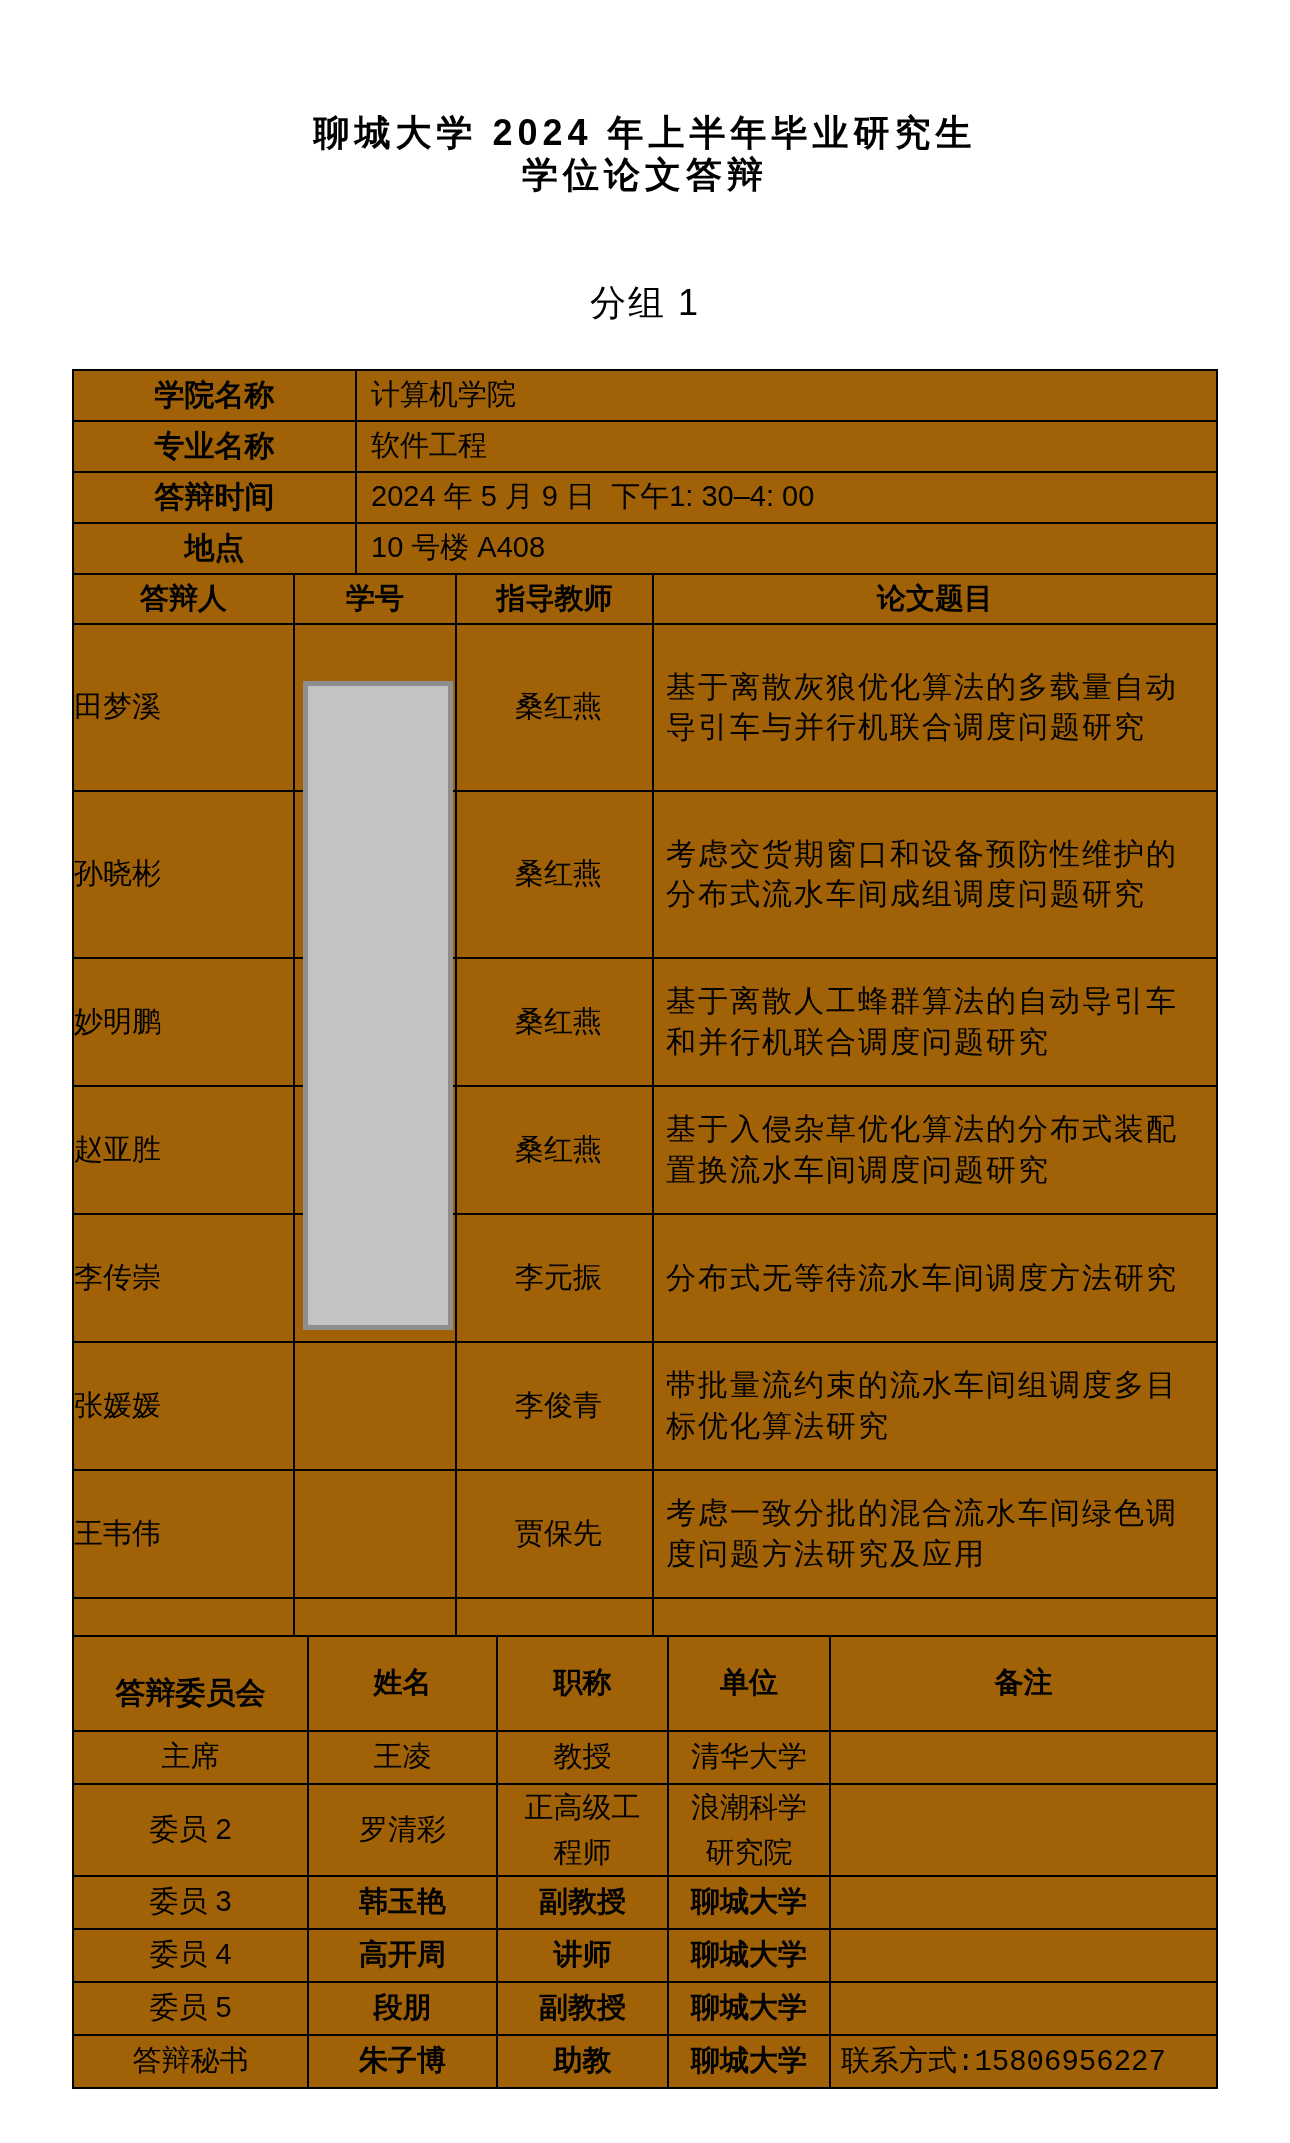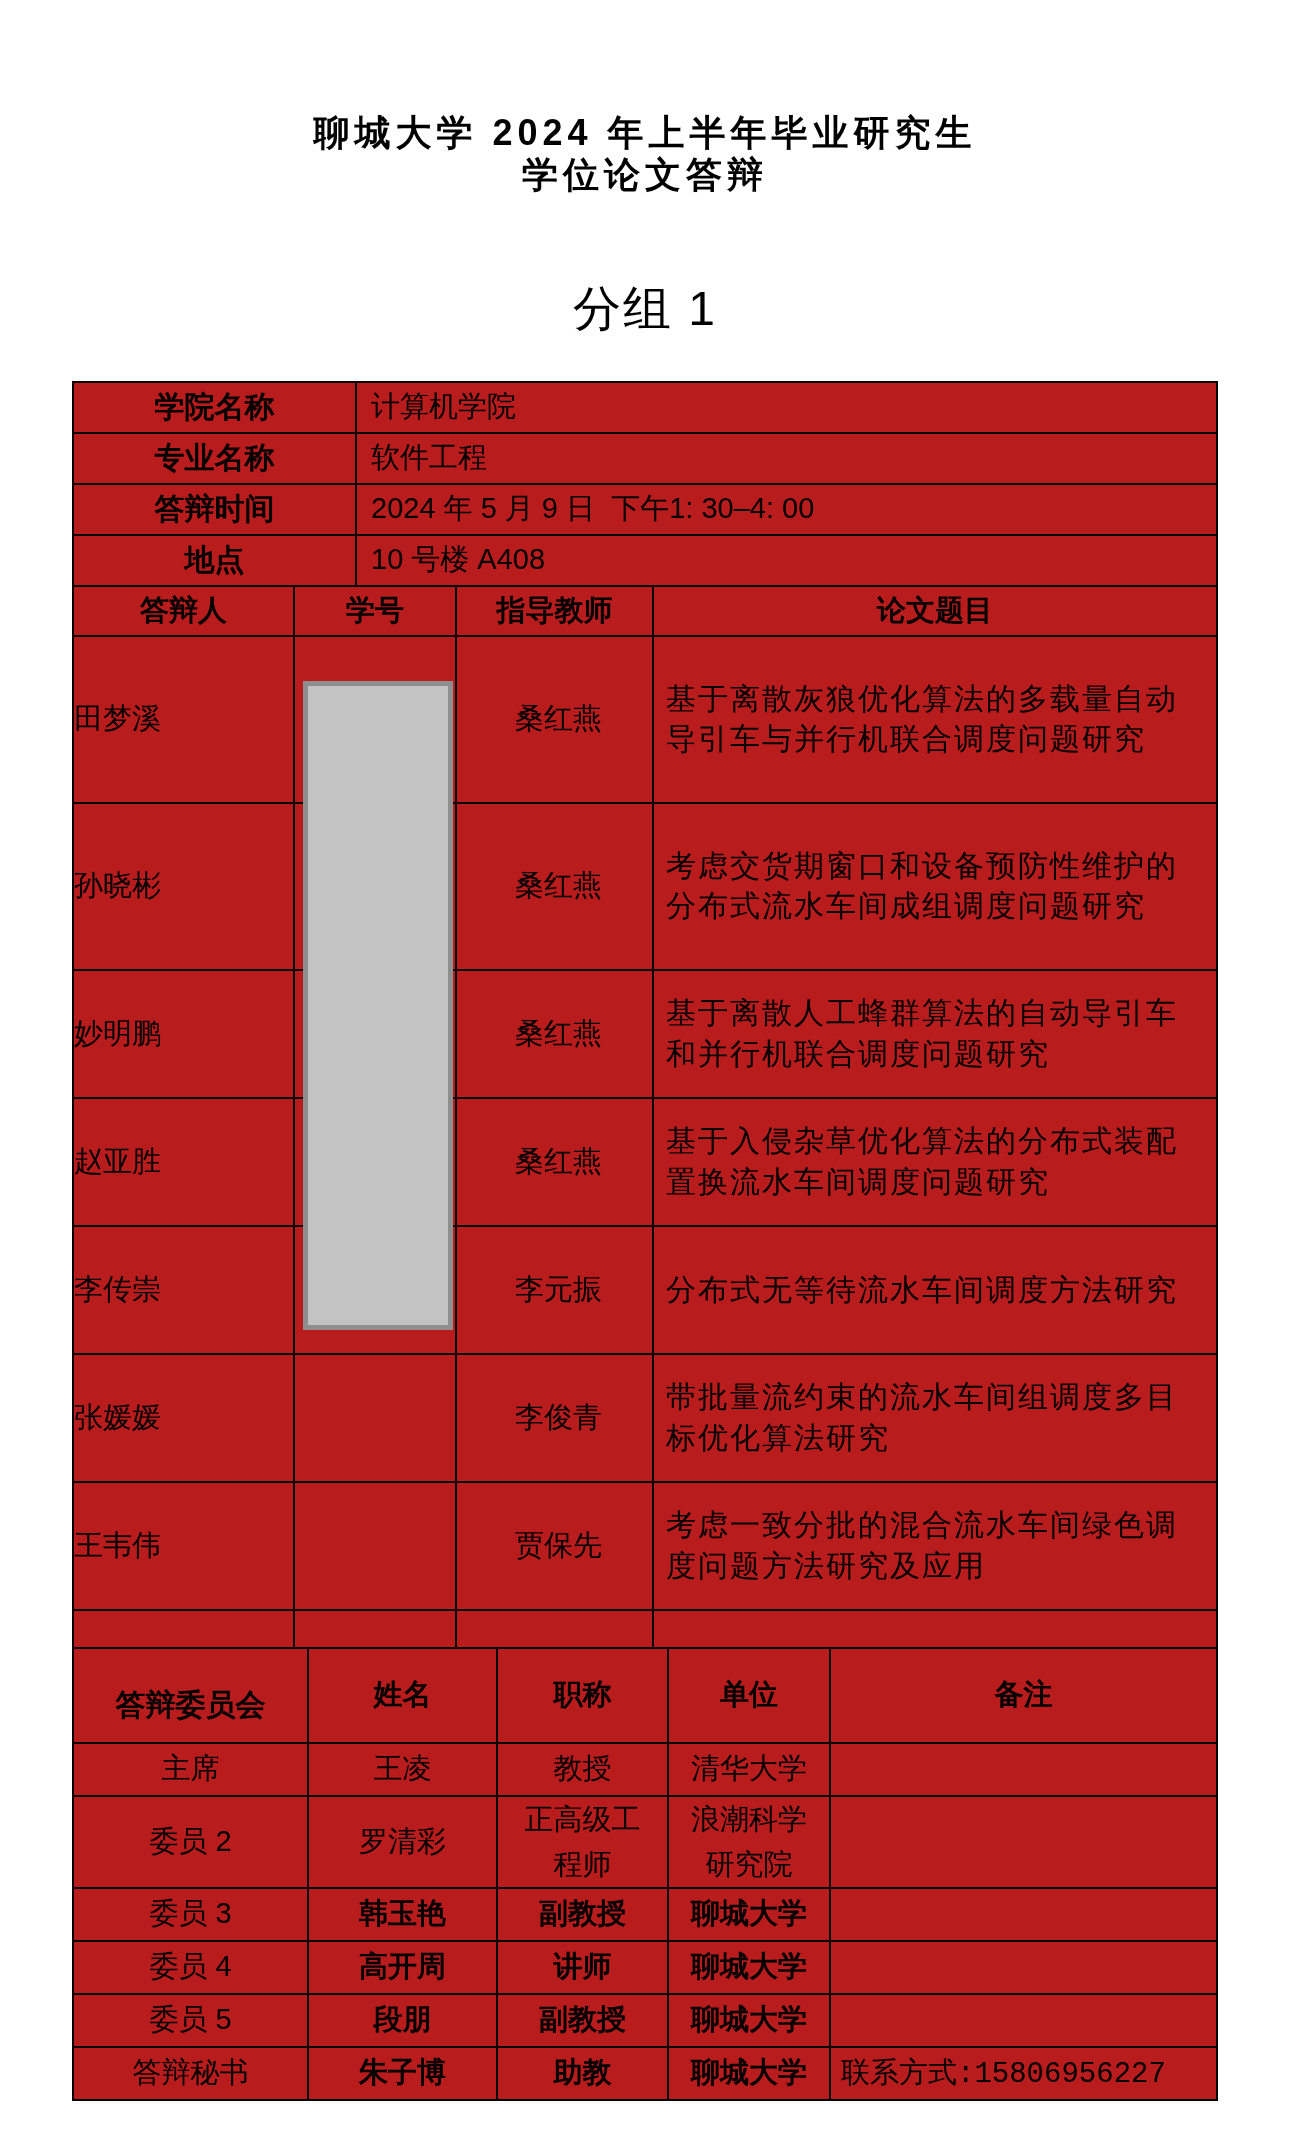--- a/index.html
+++ b/index.html
@@ -1,24 +1,24 @@
 <!DOCTYPE html>
 <html><head>
 <meta charset="utf-8">
 <style>
   html,body {margin:0; padding:0; background:#ffffff;}
   #page {position:relative; width:1290px; height:2143px; background:#ffffff;
          color:#000; font-family:"Liberation Sans", sans-serif; overflow:hidden;}
 
   .title {padding-top:112px; text-align:center; font-weight:bold;
           font-size:36px; line-height:1.18; letter-spacing:5px;}
-  .group {margin-top:88px; text-align:center; font-size:48px; line-height:1; letter-spacing:2px;}
+  .group {margin-top:88px; text-align:center; font-size:36px; line-height:1; letter-spacing:2px;}
 
   table.tbl {border-collapse:collapse; table-layout:fixed; width:1146px;
-             margin-left:72px; background:#b91c1c;}
+             margin-left:72px; background:#a16207;}
   table.tbl td, table.tbl th {border:2px solid #000; font-size:29px; padding:0;
              vertical-align:middle; word-break:break-all;}
 
   
   table.info {margin-top:48px;}
   .info td {height:49px;}
   .info .lbl {font-weight:bold; text-align:center; font-size:30px;}
   .info .val {text-align:left; padding-left:14px; white-space:pre-wrap;}
 
   

